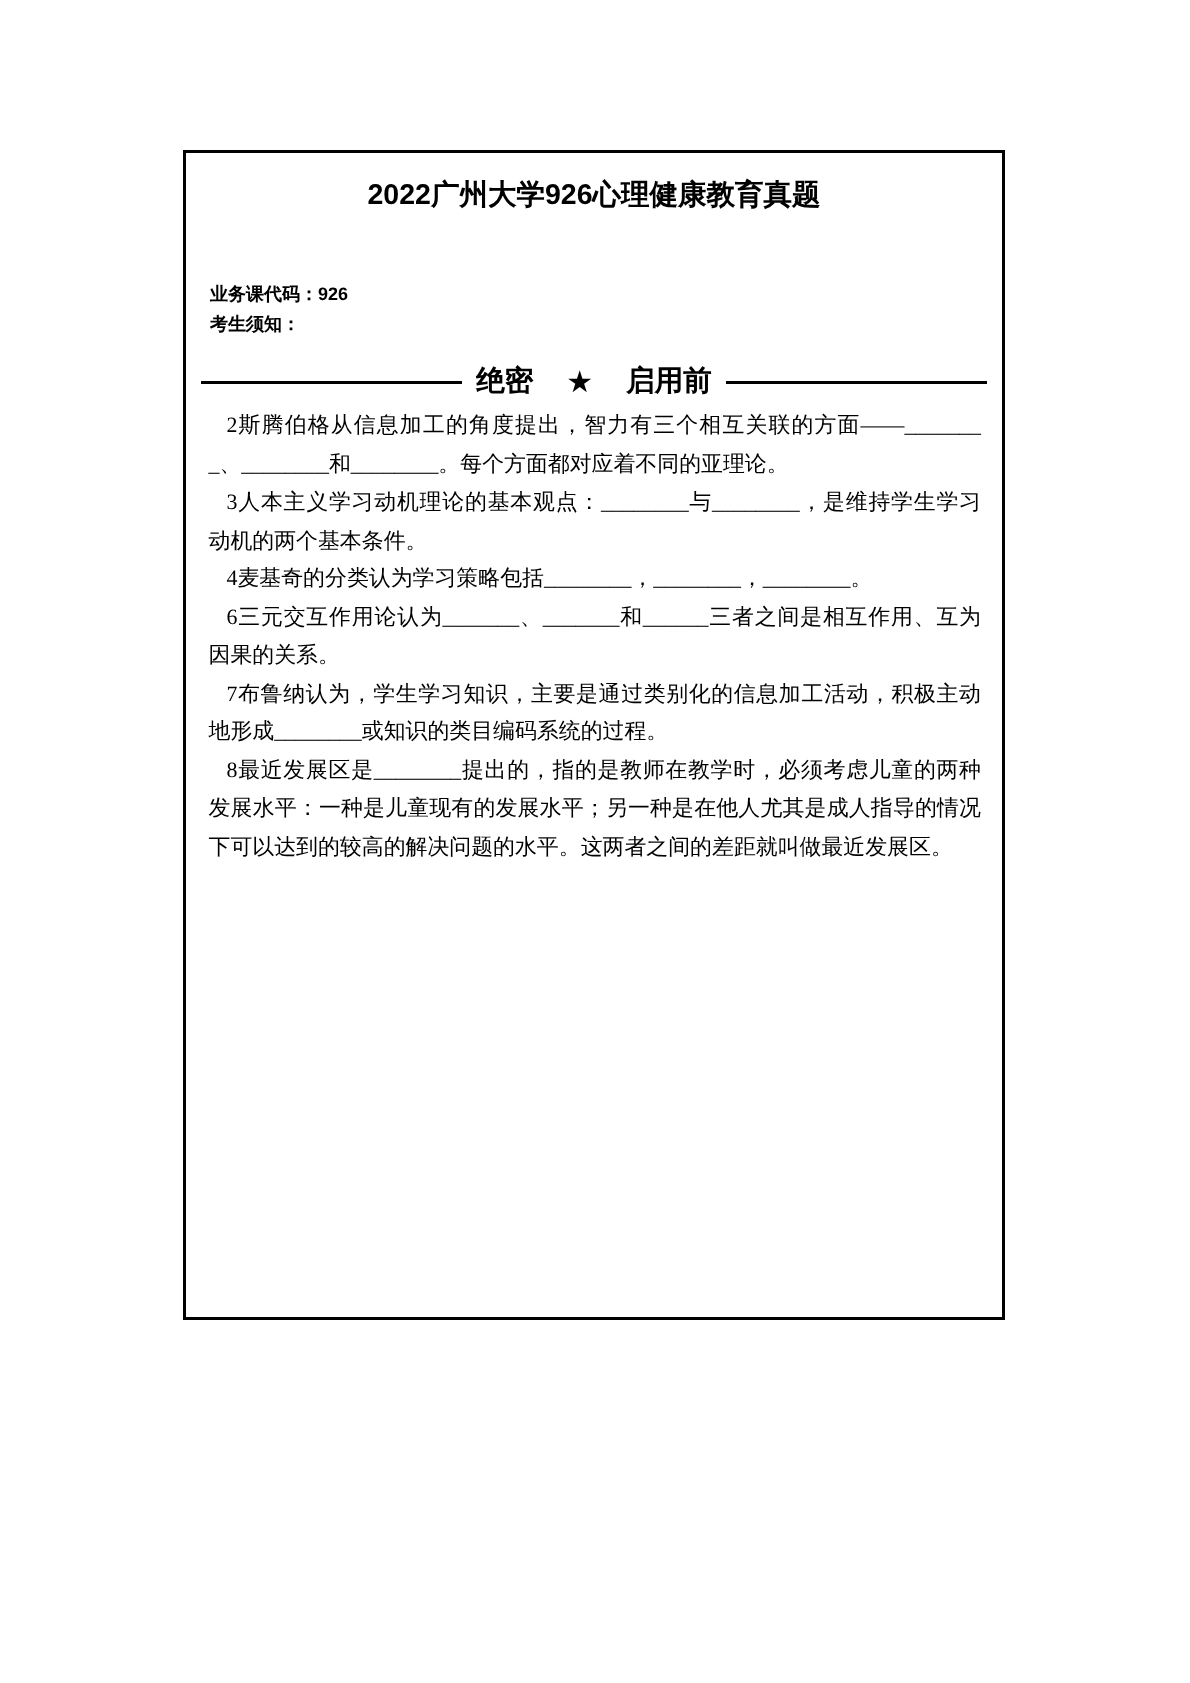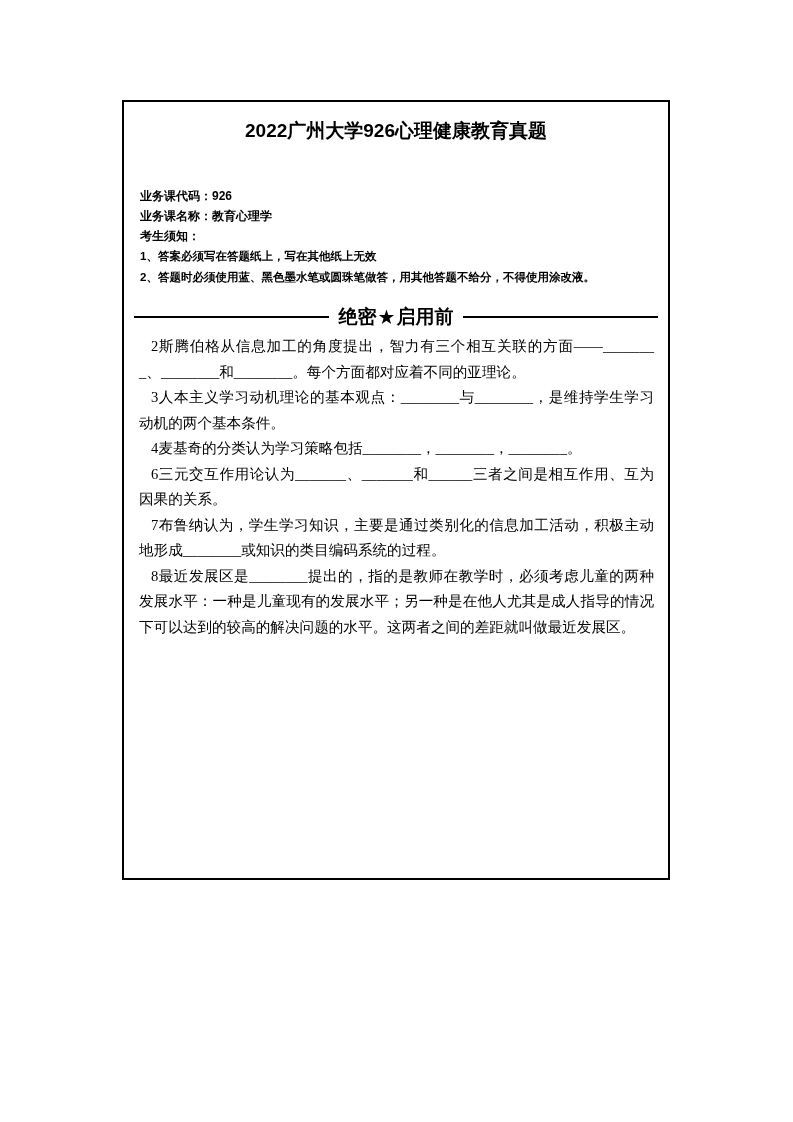--- a/index.html
+++ b/index.html
@@ -89,21 +89,21 @@
   .banner-text {
     flex: 0 0 auto;
     font-family: "Liberation Sans", "DejaVu Sans", sans-serif;
     font-weight: bold;
     font-size: 19px;
     line-height: 22px;
     white-space: nowrap;
     padding: 0 10px;
     display: flex;
     align-items: center;
-    gap: 1px;
+    gap: 22px;
   }
   .banner-star {
     font-size: 20px;
     line-height: 20px;
   }
 
   
   .section-heading {
     margin-top: 30px;
     padding-left: 5px;
@@ -136,28 +136,23 @@
 
 <div class="page">
 
   <div class="exam-box">
     <div class="inner">
 
       <div class="doc-title">2022广州大学926心理健康教育真题</div>
 
       <div class="meta-block">
         <div class="meta-line">业务课代码：926</div>
-        <div class="meta-line">业务课名称：教育心理学</div>
         <div class="meta-line">考生须知：</div>
       </div>
 
-      <div>
-        <div class="notice-line">1、答案必须写在答题纸上，写在其他纸上无效</div>
-        <div class="notice-line">2、答题时必须使用蓝、黑色墨水笔或圆珠笔做答，用其他答题不给分，不得使用涂改液。</div>
-      </div>
 
       <div class="secret-banner">
         <div class="banner-rule"></div>
         <div class="banner-text">
           <span>绝密</span>
           <span class="banner-star">★</span>
           <span>启用前</span>
         </div>
         <div class="banner-rule"></div>
       </div>

